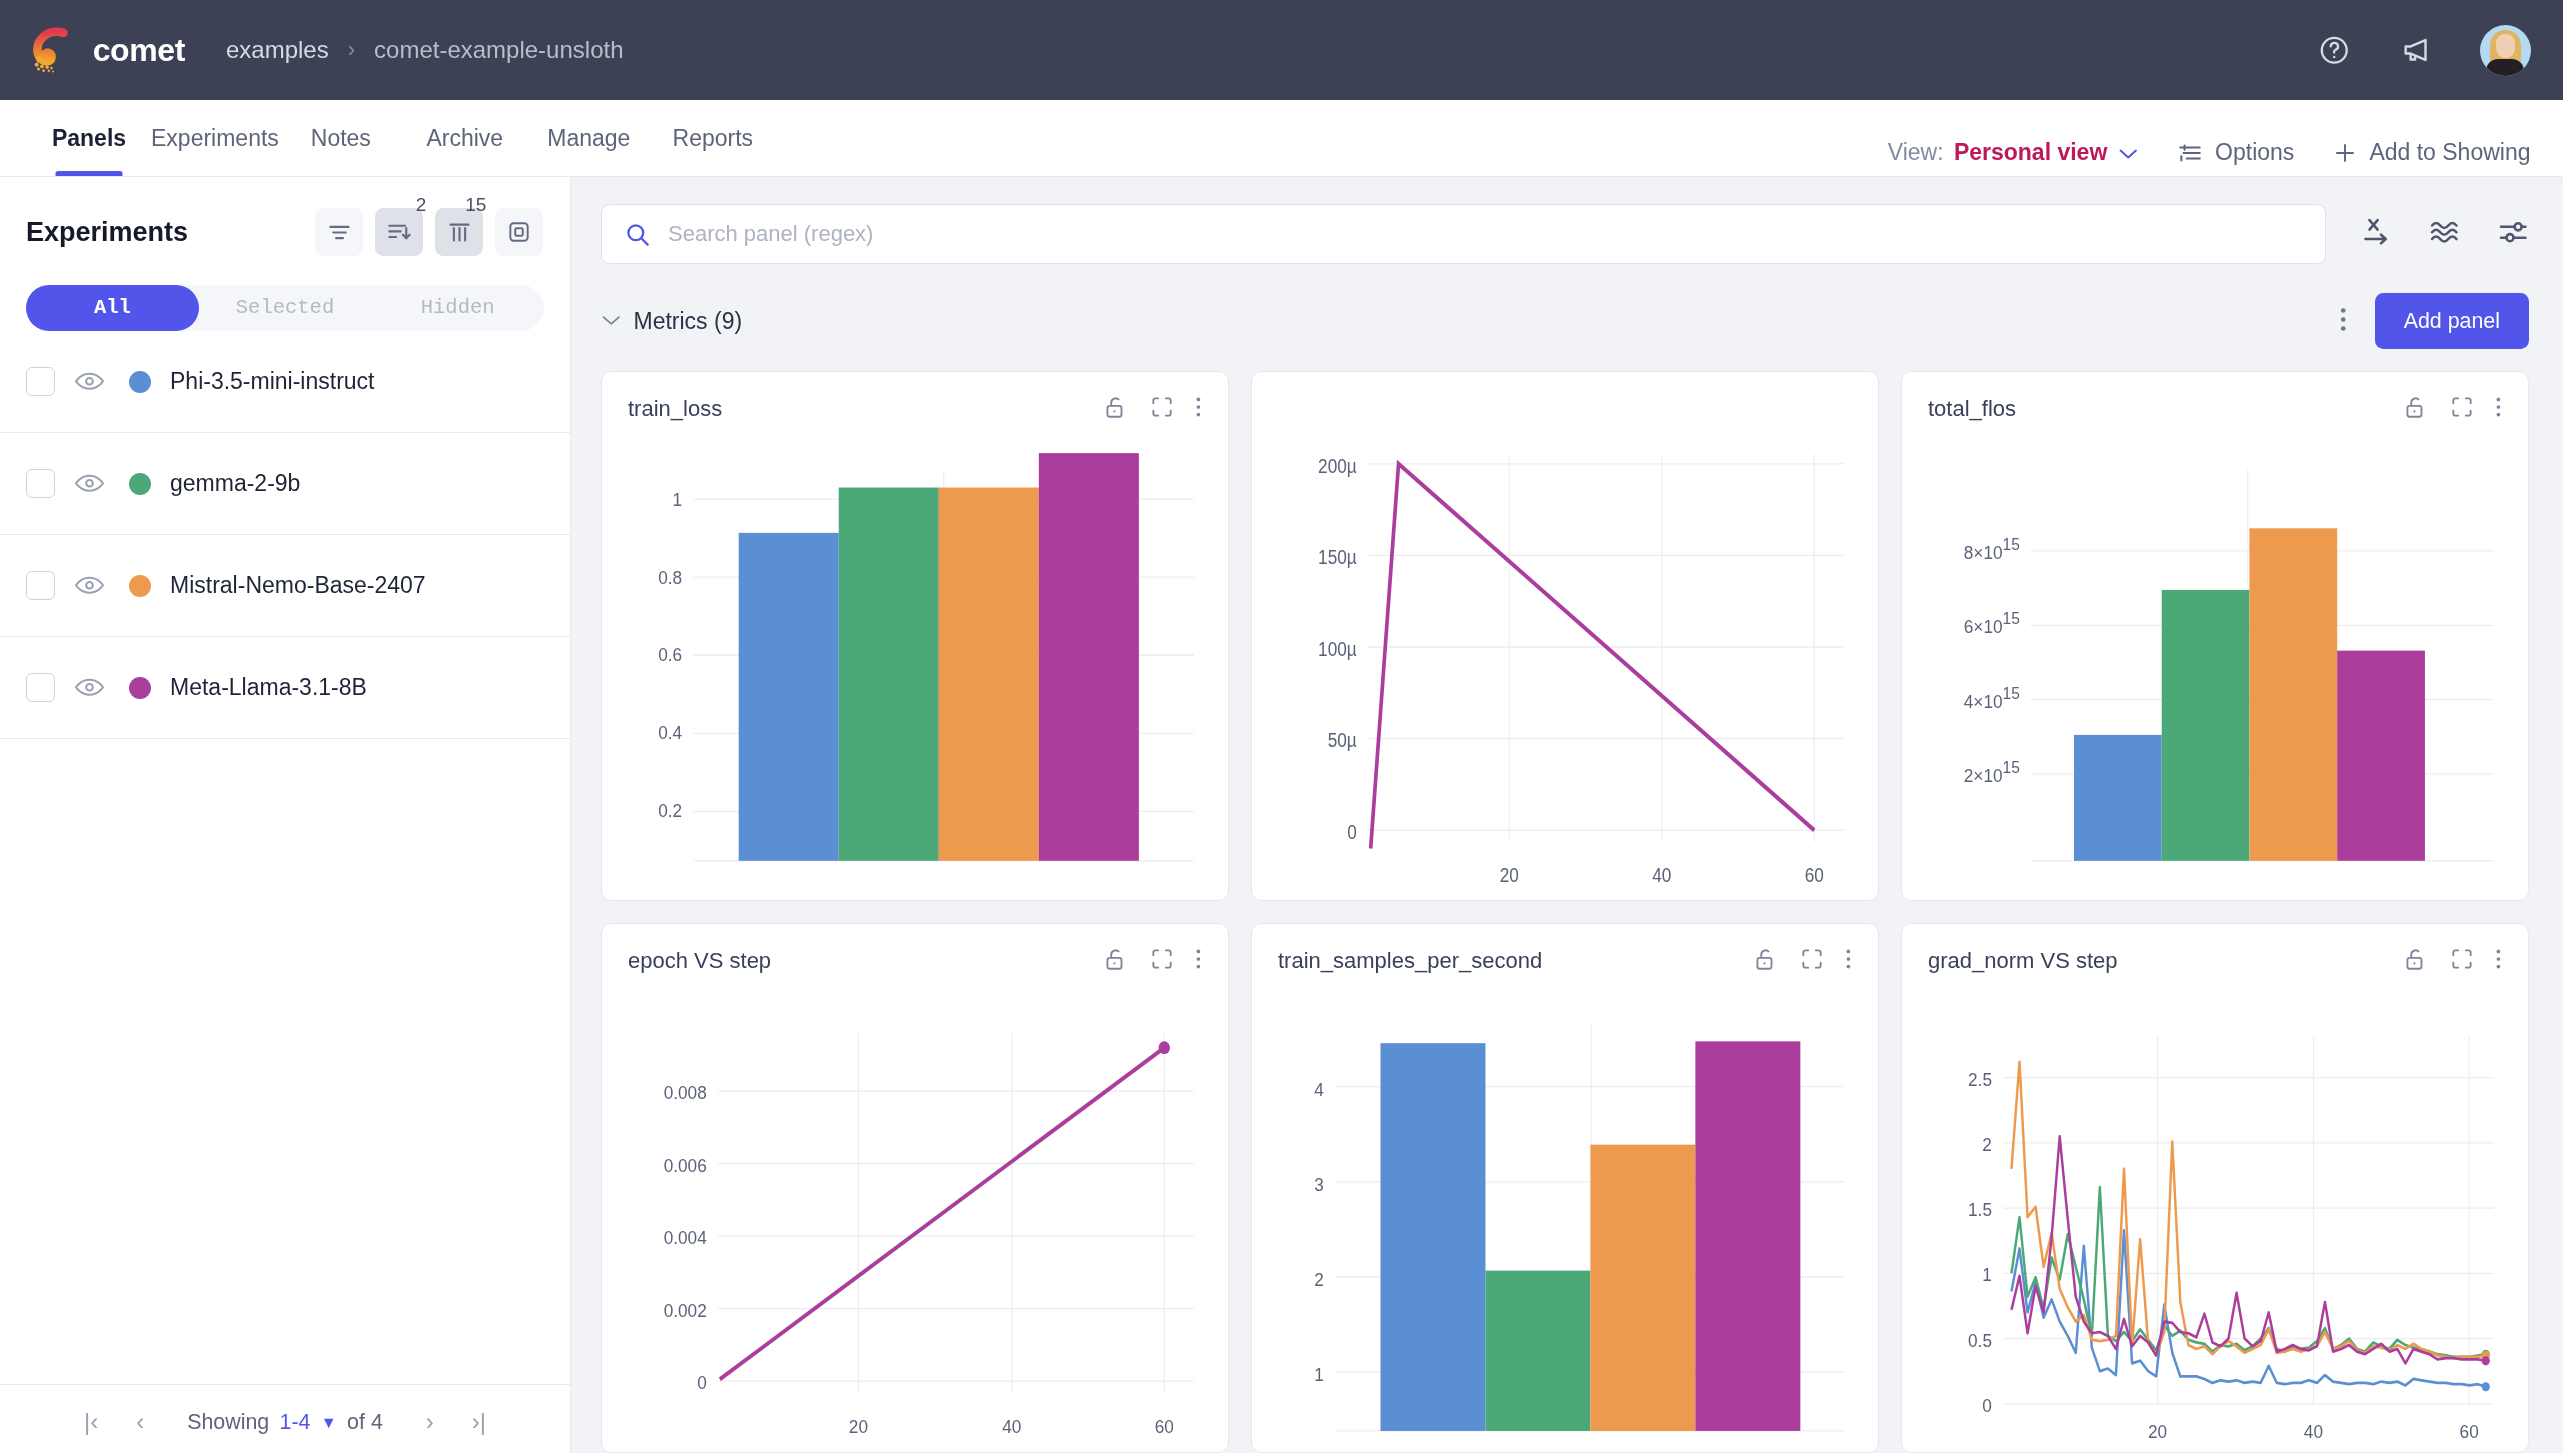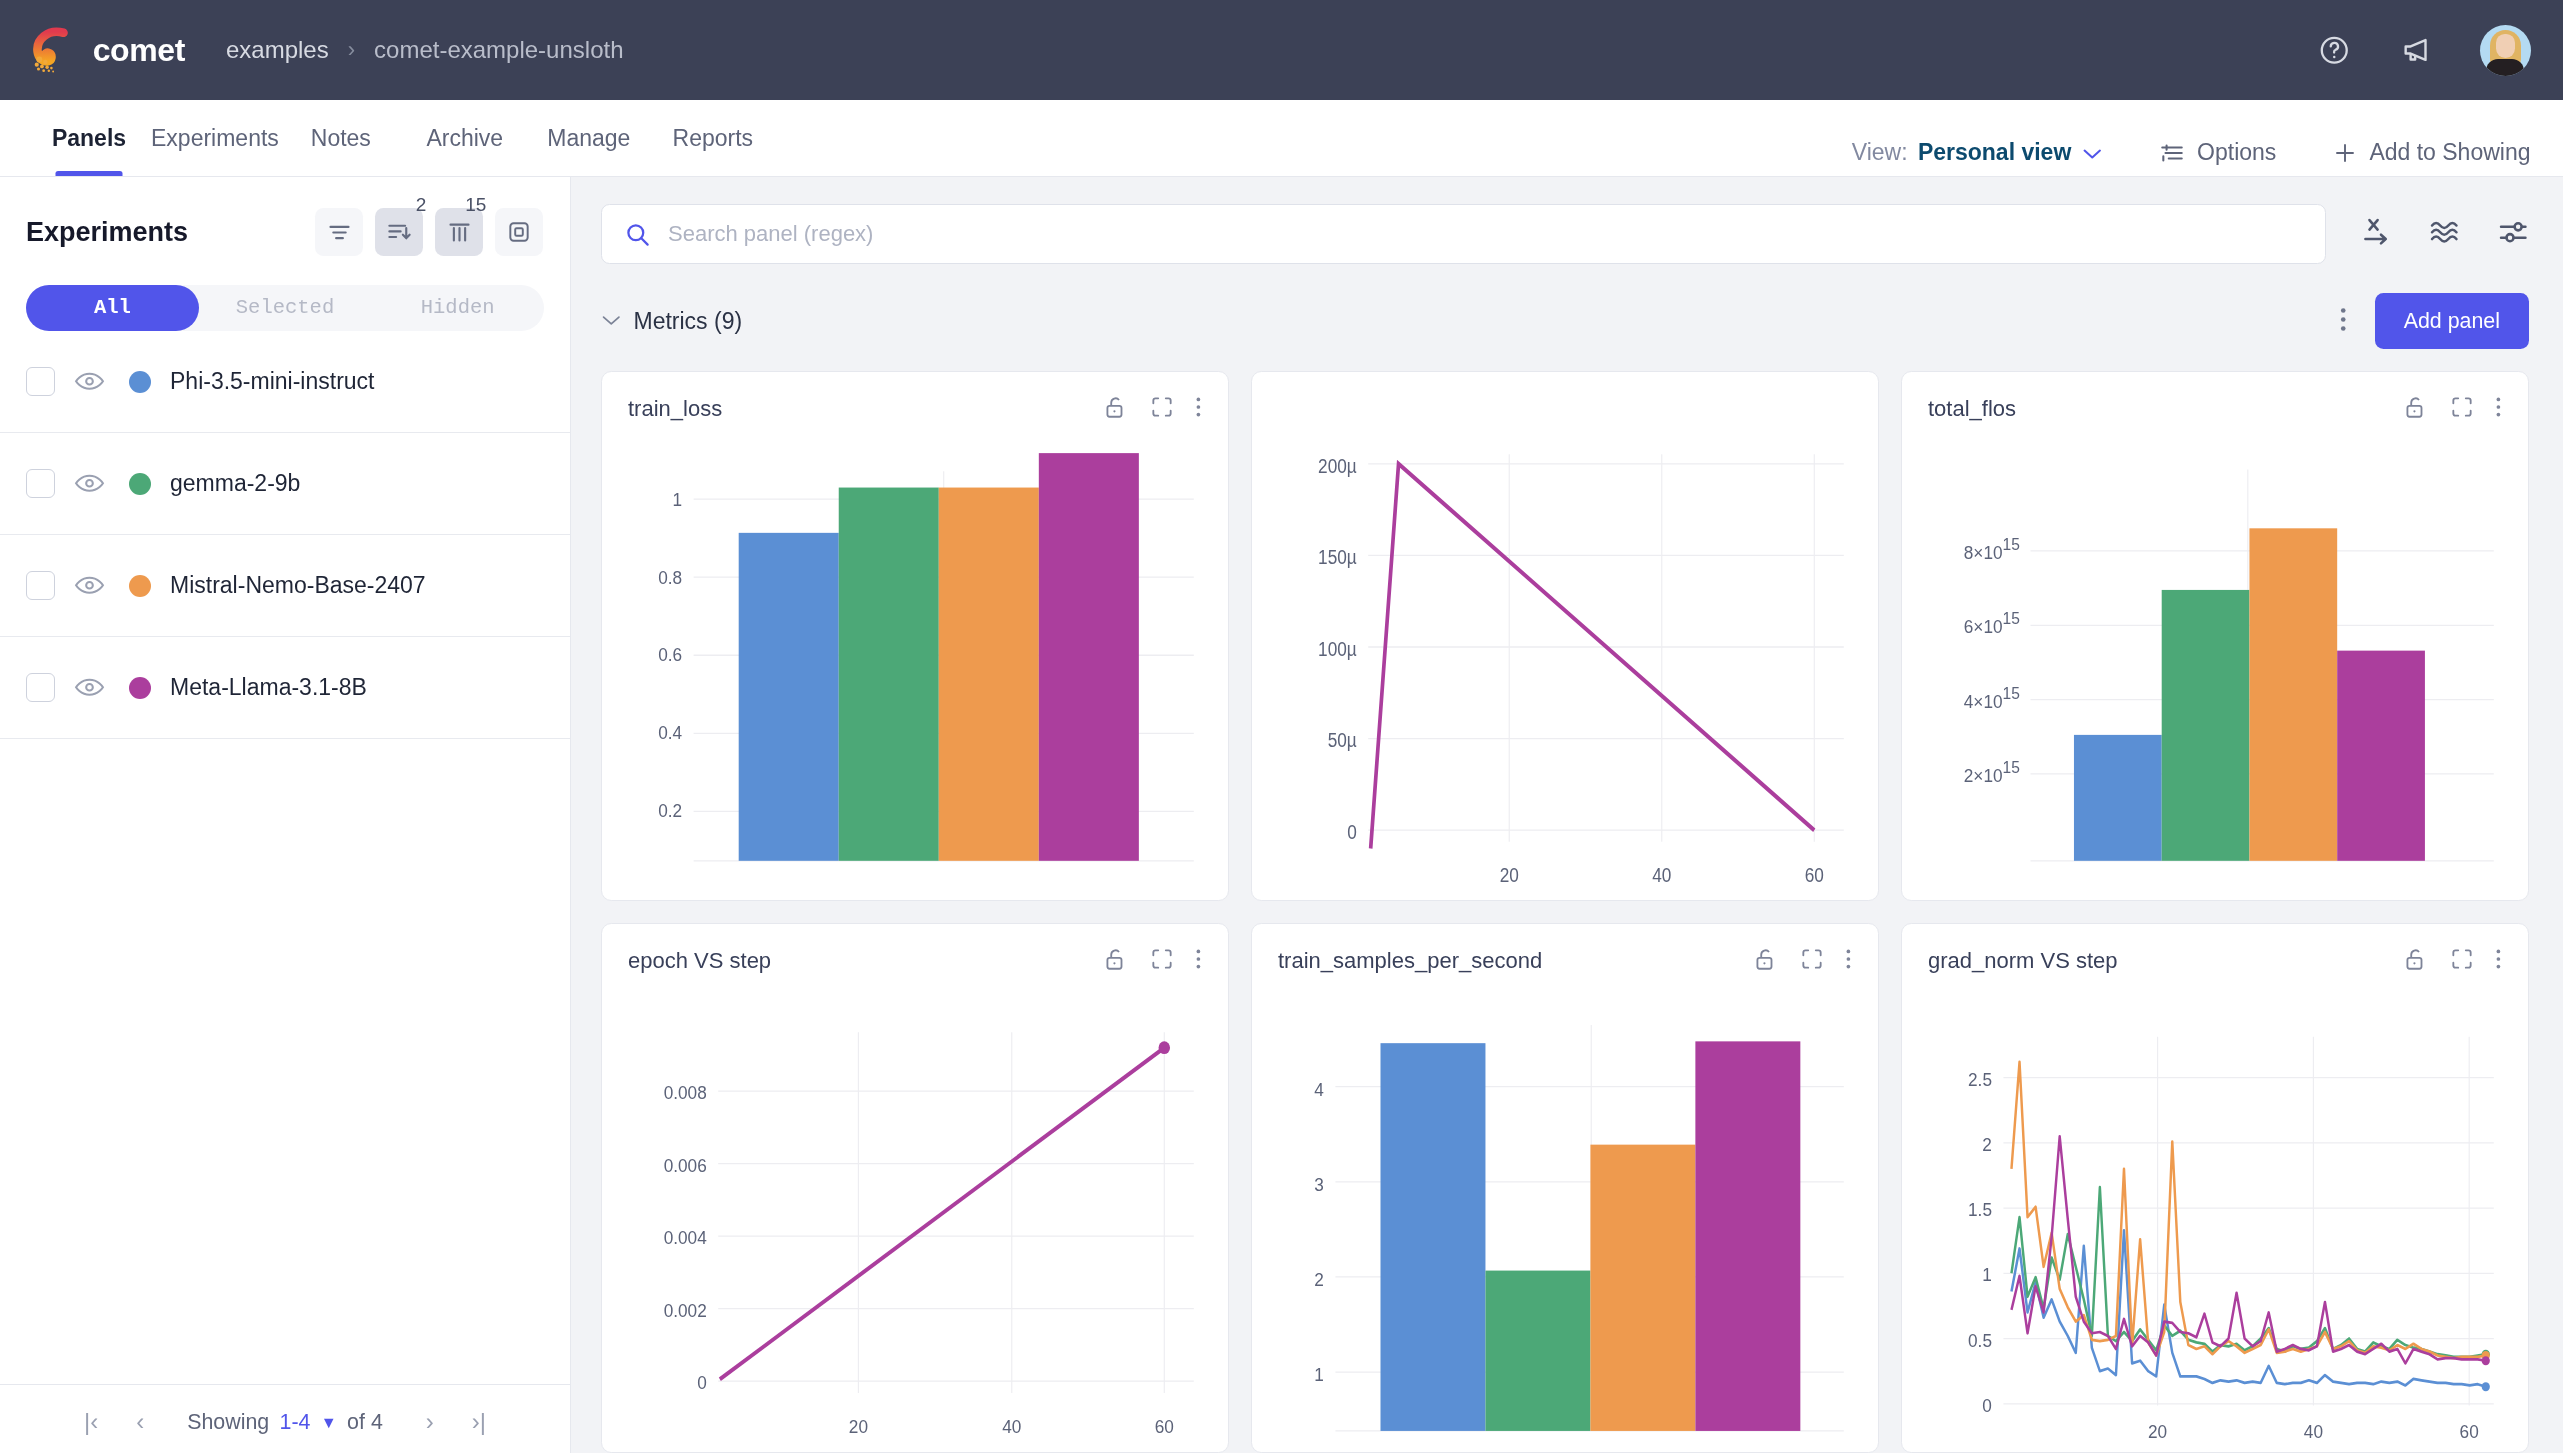--- a/index.html
+++ b/index.html
@@ -42,24 +42,24 @@
     display:flex;align-items:center;justify-content:center;
     padding:0 0 0 0; font-size:23px; color:#5e6479; position:relative;
     min-width:124px;
   }
   .tab:first-child{ margin-left:27px; }
   .tab.active{ color:#1c2233; font-weight:bold; }
   .tab.active:after{
     content:""; position:absolute; left:50%; transform:translateX(-50%);
     bottom:0; width:67px; height:5.1px; background:#5155ea; border-radius:2.6px 2.6px 0 0;
   }
-  .nav-right{ margin-left:auto; display:flex; align-items:center; gap:57px; font-size:23px;margin-top:29px;}
+  .nav-right{ margin-left:auto; display:flex; align-items:center; gap:39px; font-size:23px;margin-top:29px;}
   .view-sel{ display:flex; align-items:center; gap:10.3px; }
   .view-lbl{ color:#8289a0; }
-  .view-val{ color:#0c4a6e; font-weight:bold; }
+  .view-val{ color:#be185d; font-weight:bold; }
   .chev{ color:#5155ea; font-size:20.5px; }
   .nav-btn{ display:flex; align-items:center; gap:12px; color:#5e6479; }
   .nav-btn .ic{ display:flex; align-items:center; }
 
   
   .body-wrap{ display:flex; height:1282px; }
 
   
   .sidebar{ width:571px; border-right:0.9px solid #e6e8ee; display:flex; flex-direction:column; background:#fff;}
   .sb-head{ display:flex; align-items:center; padding:31px 27px 0 26px; }

